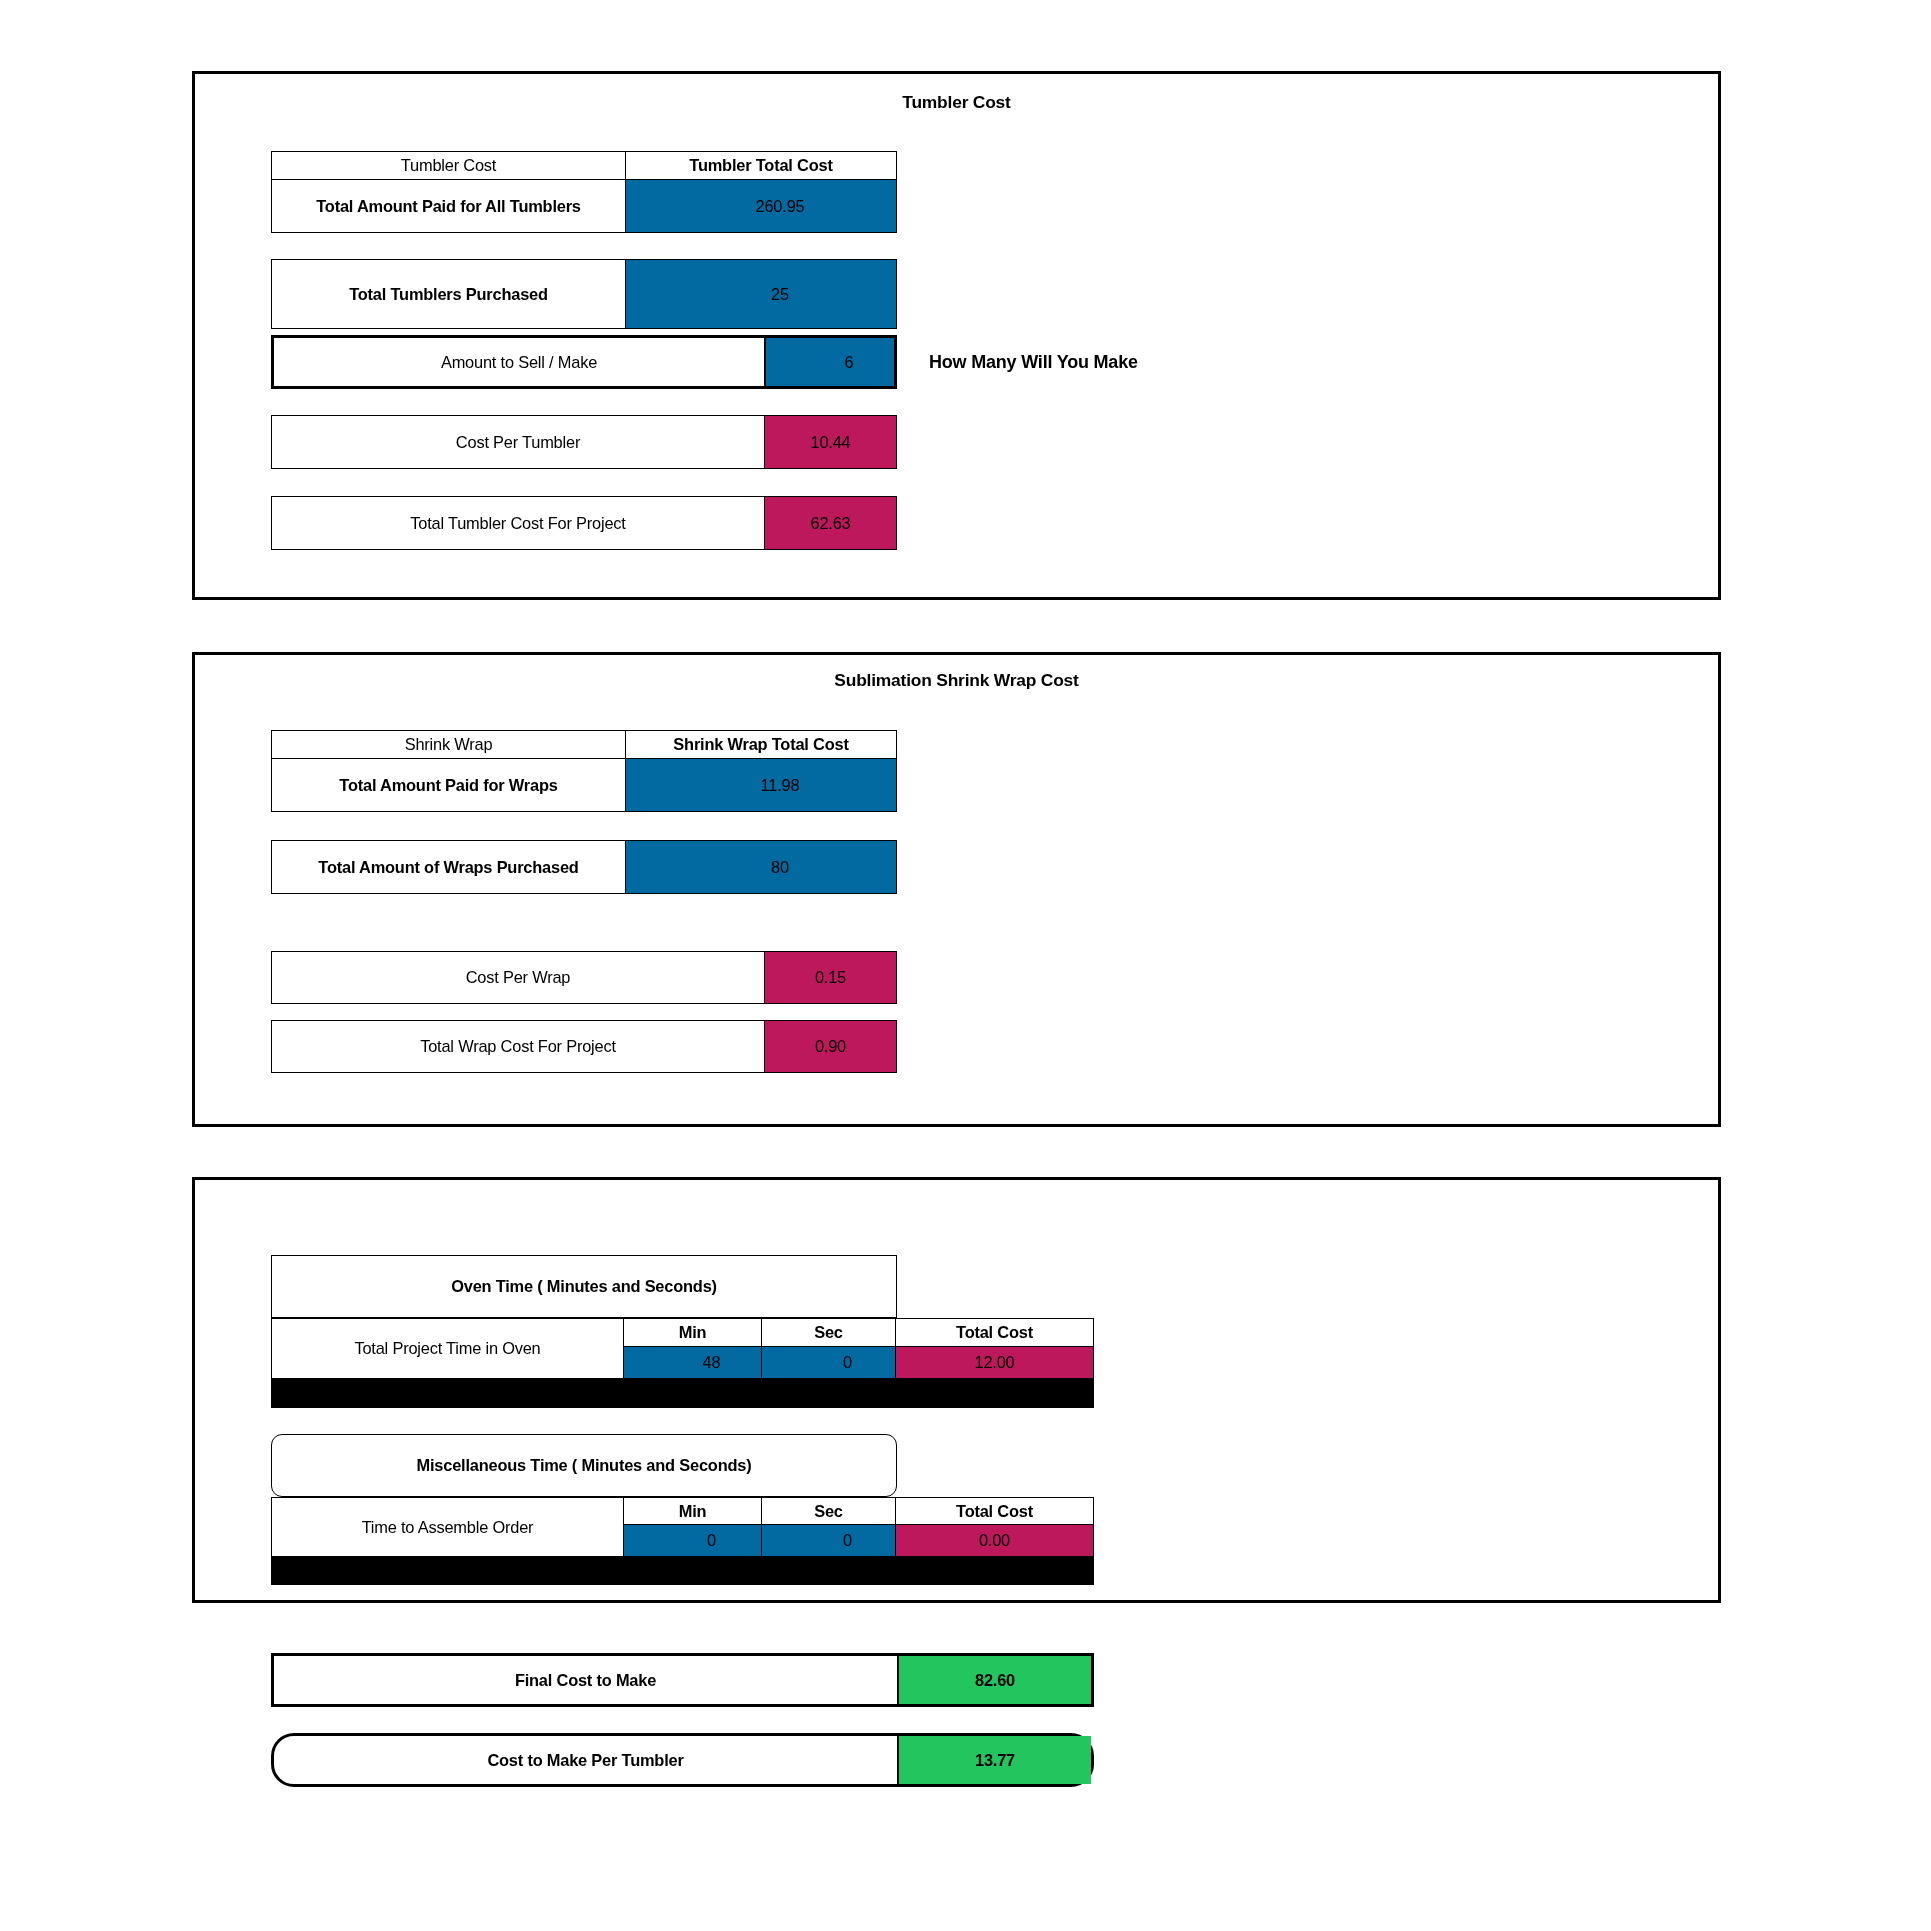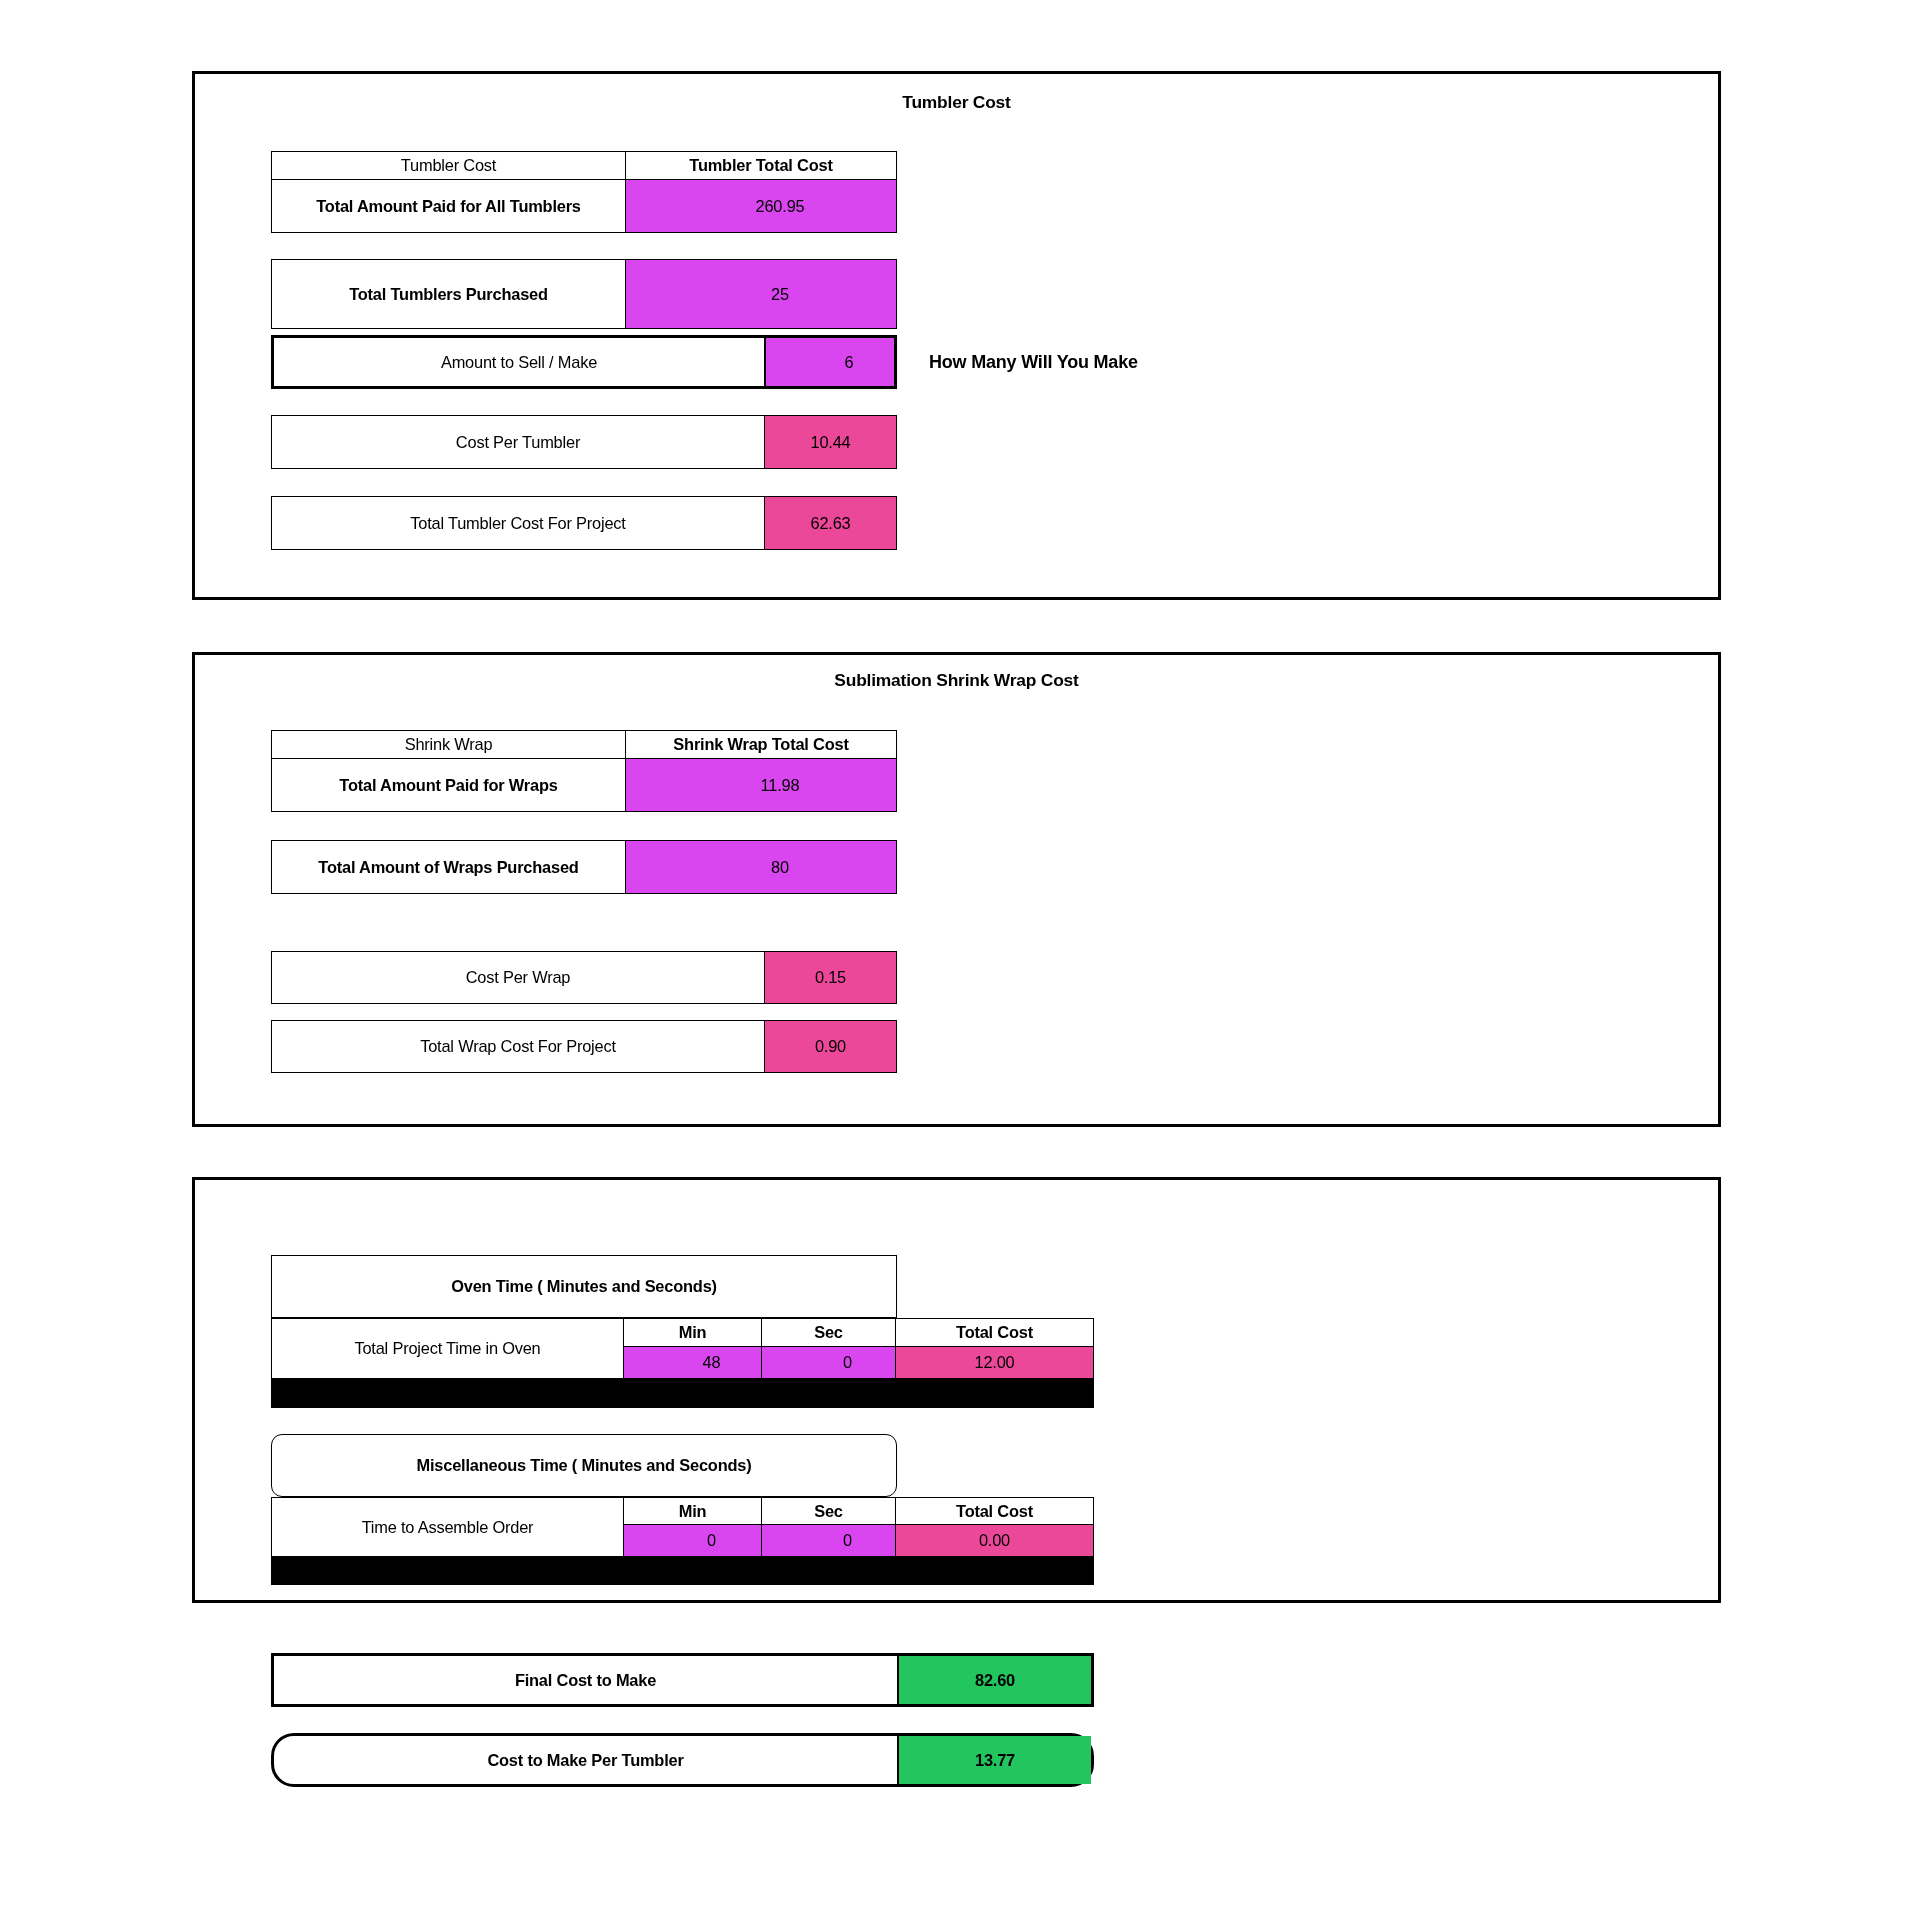--- a/index.html
+++ b/index.html
@@ -9,22 +9,22 @@
     color:#000;letter-spacing:-0.2px;
   }
   .abs{position:absolute;box-sizing:border-box;}
   .section-box{border:3.9px solid #000;background:#fff;}
   .title{font-weight:bold;font-size:17.4px;text-align:center;}
   .row{display:flex;border:1.9px solid #000;background:#fff;}
   .row.thick{border-width:3.9px;}
   .cell{display:flex;align-items:center;justify-content:center;
         font-size:16.4px;text-align:center;box-sizing:border-box;}
   .vline{border-left:1.9px solid #000;}
-  .peach{background:#d946ef;padding-left:38px;}
-  .gold{background:#ec4899;}
+  .peach{background:#0369a1;padding-left:38px;}
+  .gold{background:#be185d;}
   .red{background:#22c55e;font-weight:bold;text-align:center;}
   .b{font-weight:bold;}
   .grid2{display:grid;border:1.9px solid #000;background:#fff;}
   .bar{background:#000;}
   .timegrid{display:grid;border:1.9px solid #000;background:#fff;}
   .bb{border-bottom:1.9px solid #000;}
   .annotation{font-weight:bold;font-size:18px;white-space:nowrap;}
 </style>
 </head>
 <body>

